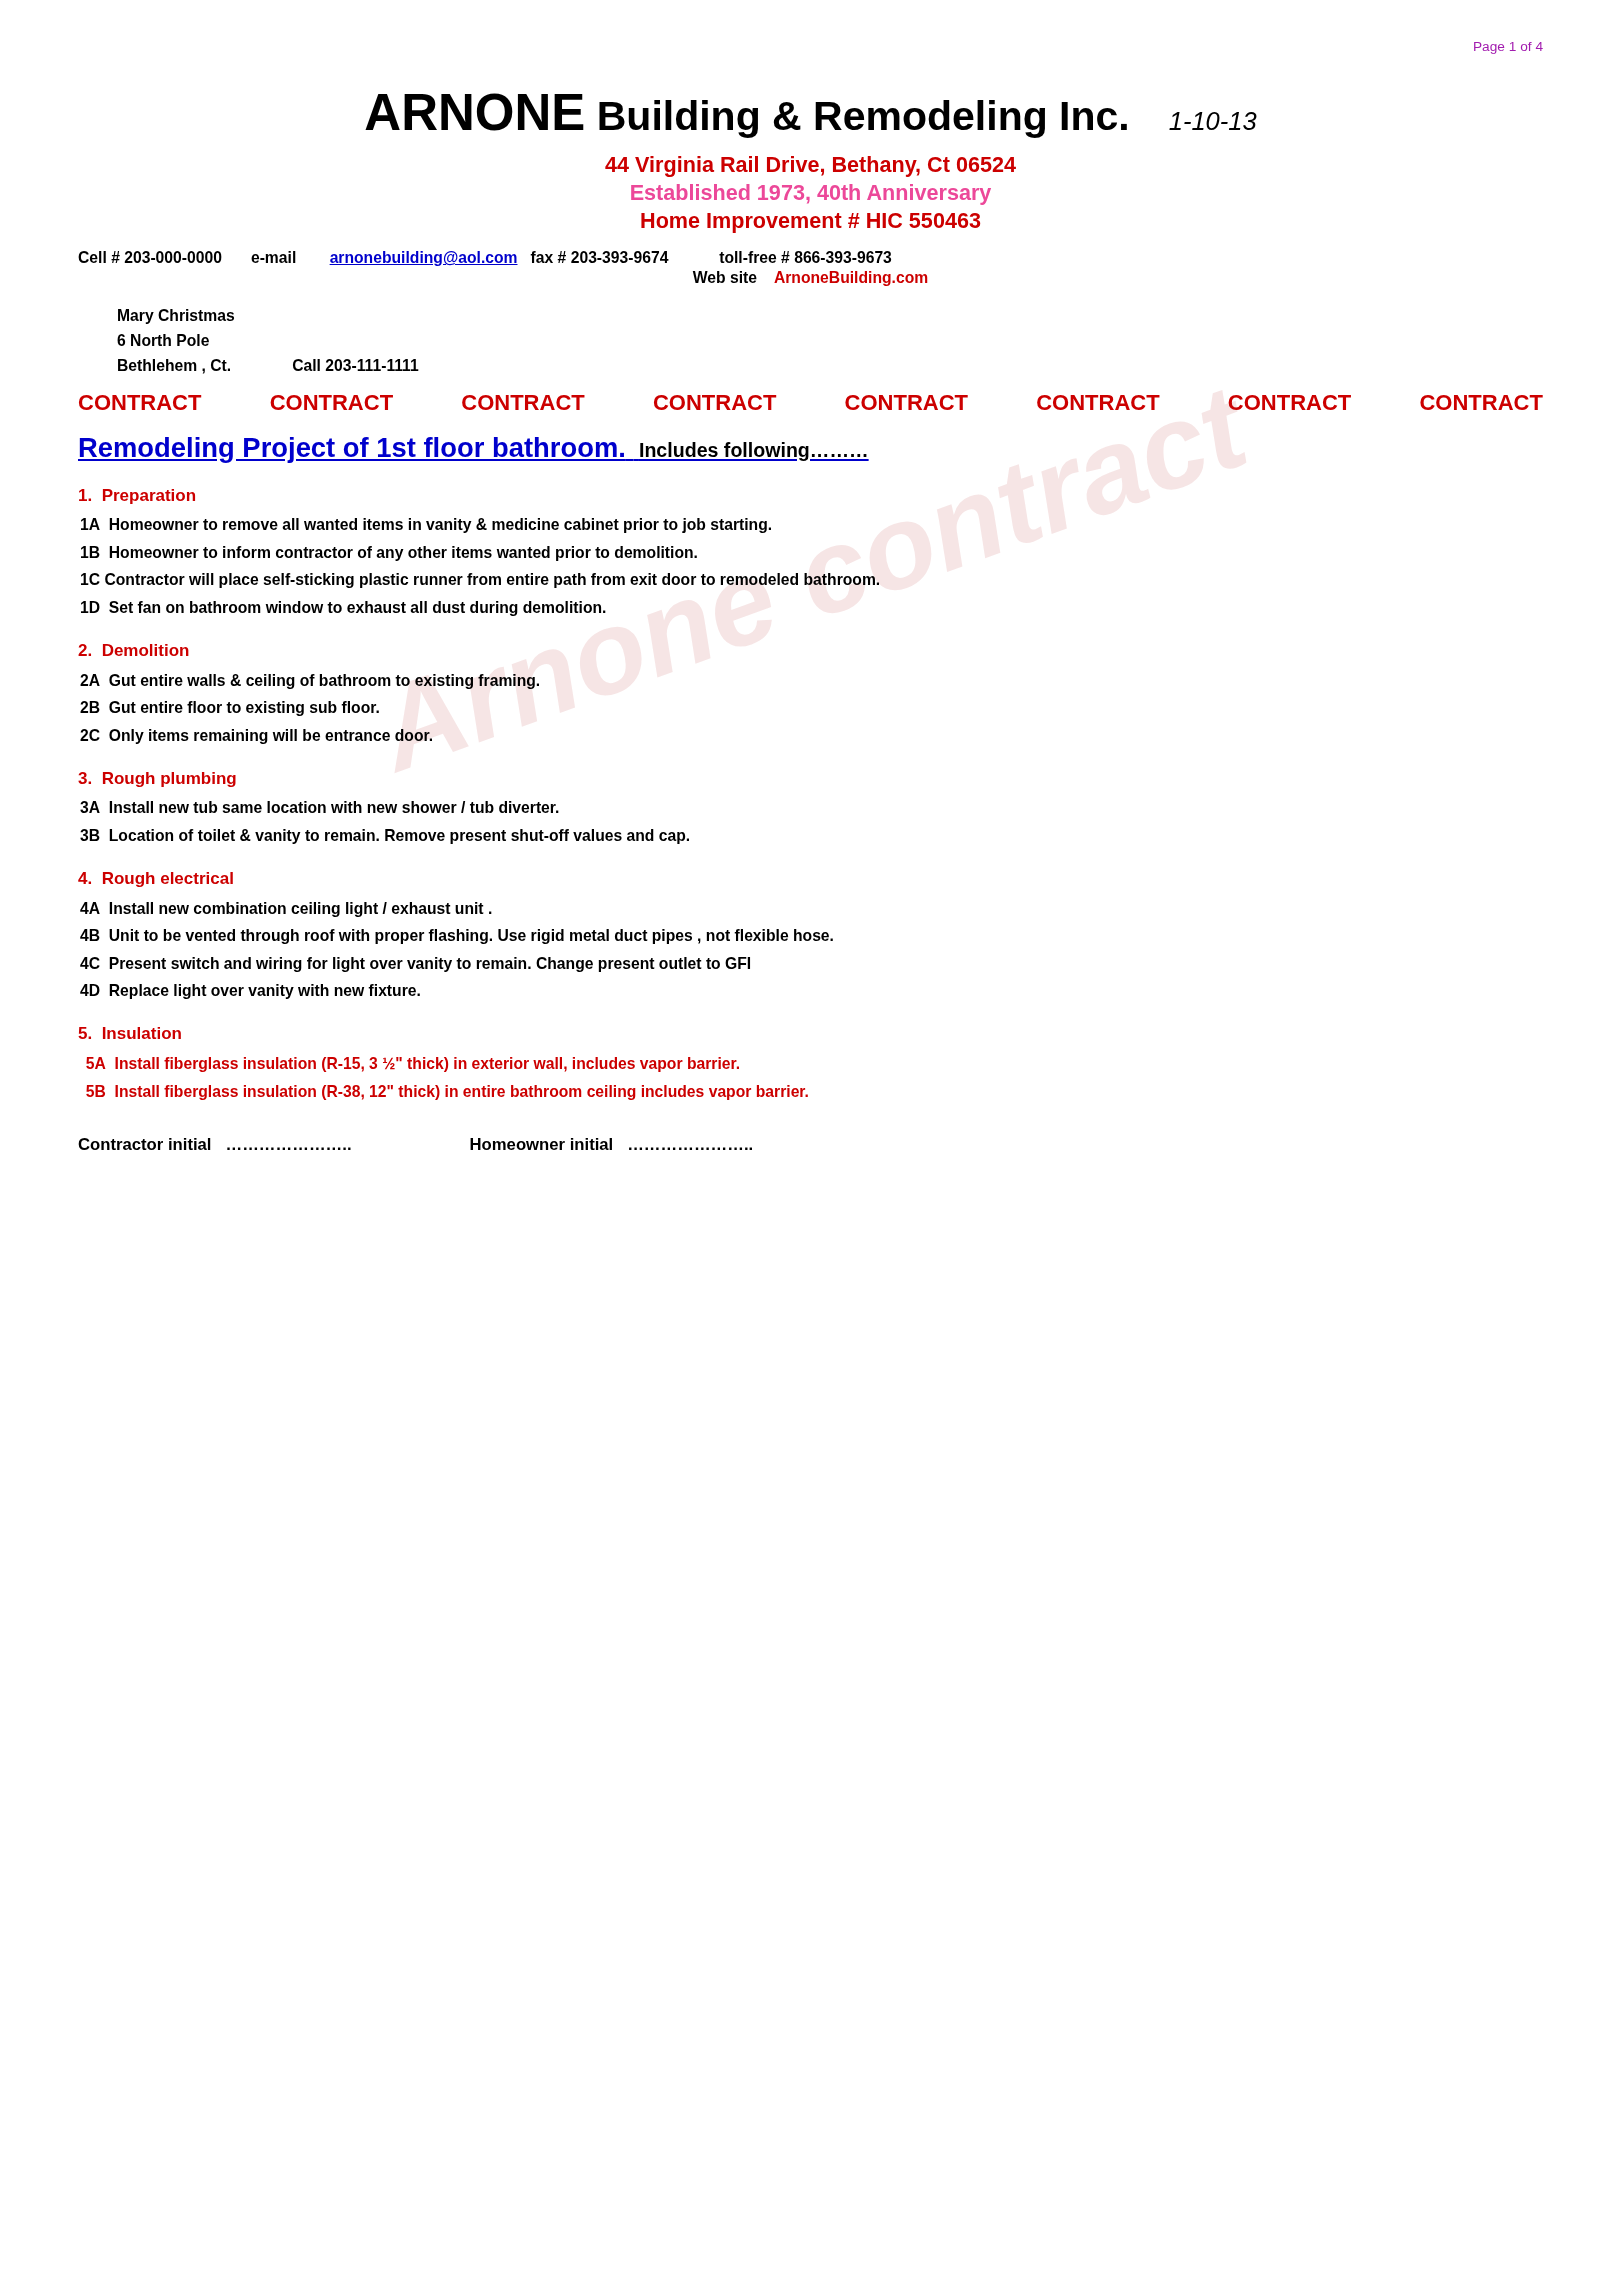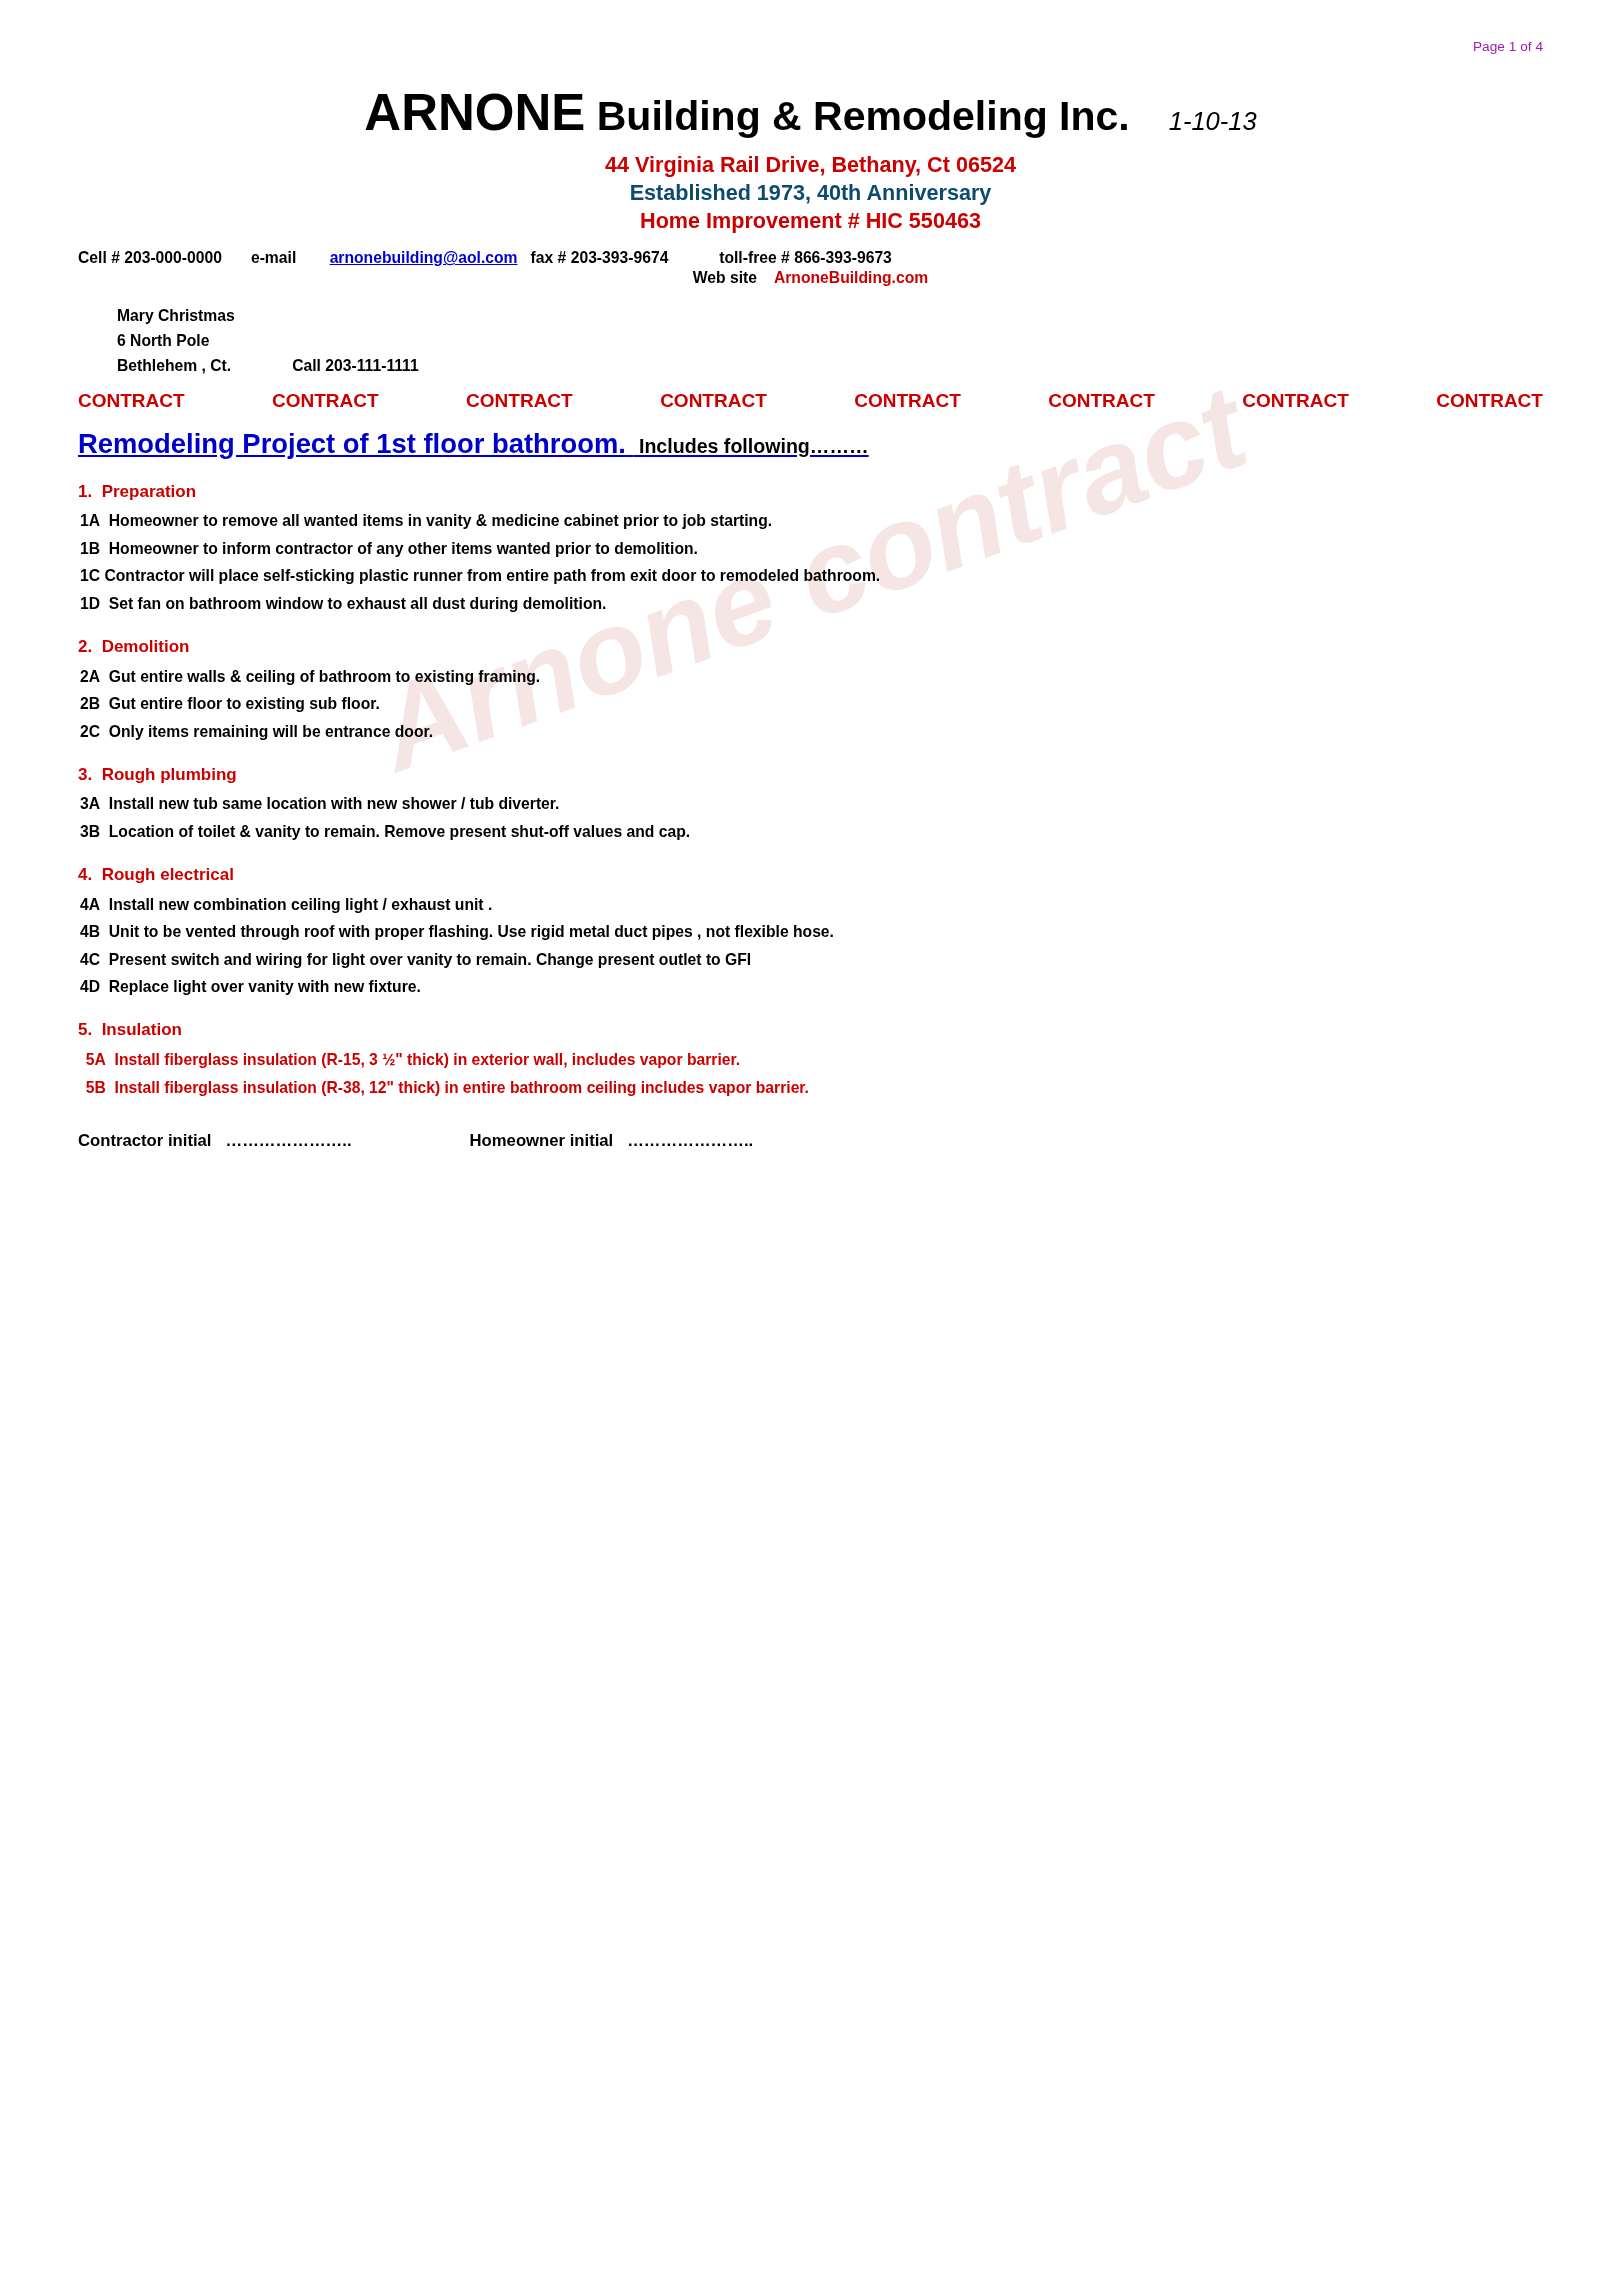--- a/index.html
+++ b/index.html
@@ -47,21 +47,21 @@
       text-align: center;
       font-size: 21.6px;
       font-weight: 700;
       color: #cc0000;
       margin-top: 5.9px;
     }
     .established-line {
       text-align: center;
       font-size: 21.6px;
       font-weight: 700;
-      color: #0c4a6e;
+      color: #ec4899;
       margin-top: 2px;
     }
     .hic-line {
       text-align: center;
       font-size: 21.6px;
       font-weight: 700;
       color: #cc0000;
       margin-top: 2px;
     }
     .contact-row {
@@ -99,21 +99,21 @@
     }
     .client-call {
       display: flex;
       gap: 61px;
       text-align: center;
     }
     .contract-row {
       margin-top: 11.8px;
       display: flex;
       justify-content: space-between;
-      font-size: 19px;
+      font-size: 22px;
       font-weight: 900;
       color: #cc0000;
     }
     .contract-watermark {
       position: absolute;
       top: 510px;
       left: 50%;
       transform: translateX(-50%) rotate(-20deg);
       font-size: 118px;
       font-weight: 900;

